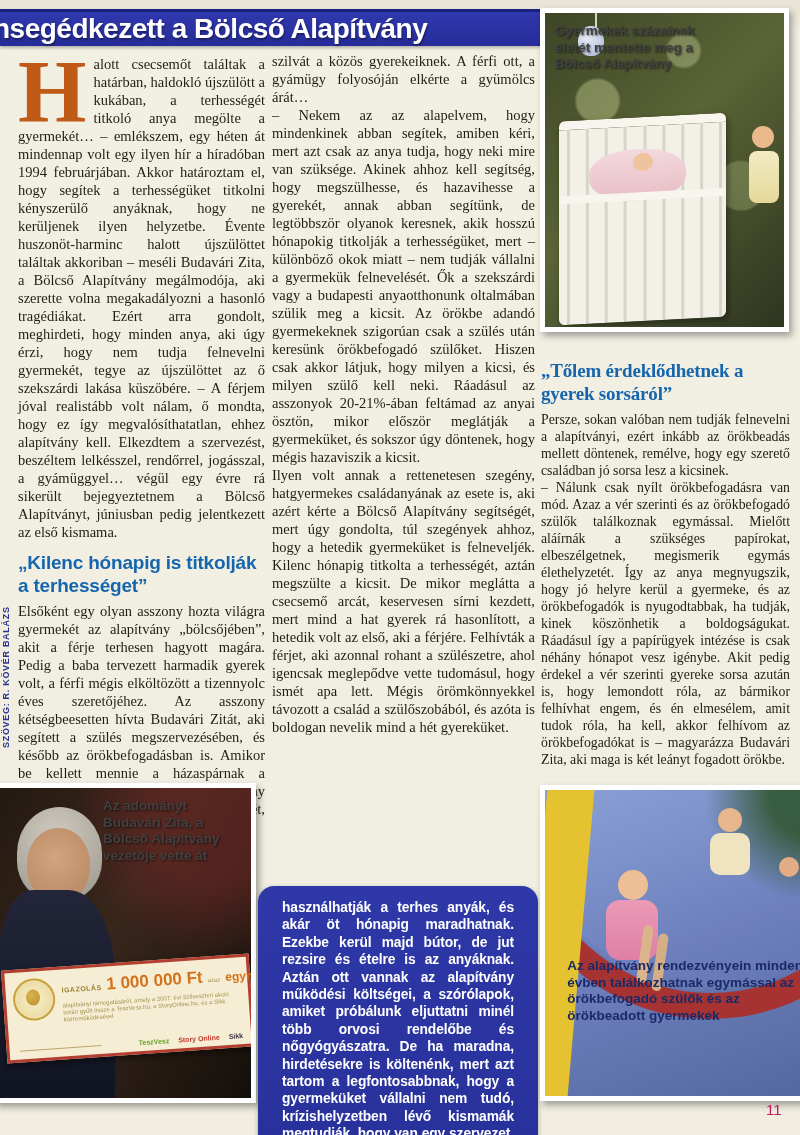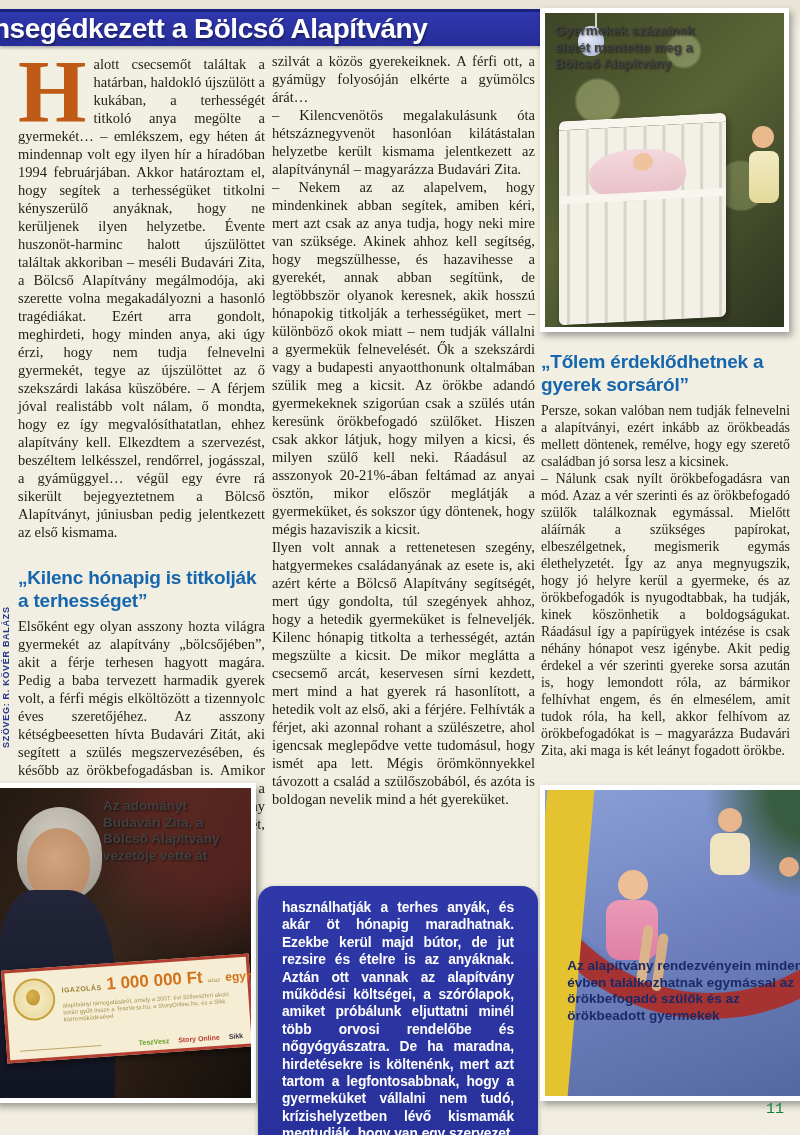--- a/index.html
+++ b/index.html
@@ -25,23 +25,23 @@
   .col p{margin:0;}
   #col1{left:18px;top:55px;width:247px;}
   #col2{left:272px;top:52px;width:263px;}
   #col3{left:541px;top:346px;width:249px;font-size:13.8px;line-height:17px;}
   .dropcap{
     float:left;font-size:88px;line-height:66px;font-weight:bold;
     color:#c05a17;margin:4px 7px 0 0;font-family:"Liberation Serif",serif;
   }
   .blue-heading{
     font-family:"Liberation Sans",sans-serif;font-weight:bold;color:#1566ae;
-    font-size:19px;line-height:23px;margin:25px 0 5px;text-align:left;letter-spacing:-.2px;
-  }
-  #col3 .blue-heading{margin:4px 0 6px;}
+    font-size:19px;line-height:23px;margin:10px 0 5px;text-align:left;letter-spacing:-.2px;
+  }
+  #col3 .blue-heading{margin:13px 0 6px;font-family:Liberation Serif, serif;}
   
   .byline{
     position:absolute;left:1px;top:588px;height:160px;
     writing-mode:vertical-rl;transform:rotate(180deg);
     font-family:"Liberation Sans",sans-serif;font-size:9px;font-weight:bold;
     color:#27368e;letter-spacing:.7px;white-space:nowrap;
   }
   
   .photo{position:absolute;background:#fff;box-shadow:3px 4px 7px rgba(0,0,0,.35);}
   .photo-inner{position:absolute;left:5px;top:5px;right:5px;bottom:5px;overflow:hidden;}
@@ -127,42 +127,41 @@
   .blue-box{
     position:absolute;left:258px;top:886px;width:280px;height:277px;
     background:linear-gradient(#2e38a8,#28319a);border-radius:16px 16px 0 0;
     box-shadow:0 2px 5px rgba(0,0,0,.3);box-sizing:border-box;padding:13px 24px;
   }
   .blue-box-text{
     font-family:"Liberation Sans",sans-serif;font-weight:bold;color:#fff;
     font-size:13.8px;line-height:17.4px;text-align:justify;letter-spacing:-.1px;
   }
   .page-number{
-    position:absolute;left:766px;top:1101px;font-family:Liberation Mono, monospace;
-    font-size:15px;color:#15803d;
+    position:absolute;left:766px;top:1101px;font-family:Liberation Sans, sans-serif;
+    font-size:15px;color:#be185d;
   }
 </style>
 </head>
 <body>
 
 <div class="header-bar">
   <div class="header-title">nsegédkezett a Bölcső Alapítvány</div>
 </div>
 
 <div class="byline">SZÖVEG: R. KÖVÉR BALÁZS</div>
 
 <div id="col1" class="col">
   <p><span class="dropcap">H</span><span>alott csecsemőt találtak a határban, haldokló újszülött a kukában, a terhességét titkoló anya megölte a gyermekét… – emlékszem, egy héten át mindennap volt egy ilyen hír a híradóban 1994 februárjában. Akkor határoztam el, hogy segítek a terhességüket titkolni kényszerülő anyáknak, hogy ne kerüljenek ilyen helyzetbe. Évente huszonöt-harminc halott újszülöttet találtak akkoriban – meséli Budavári Zita, a Bölcső Alapítvány megálmodója, aki szerette volna megakadályozni a hasonló tragédiákat. Ezért arra gondolt, meghirdeti, hogy minden anya, aki úgy érzi, hogy nem tudja felnevelni gyermekét, tegye az újszülöttet az ő szekszárdi lakása küszöbére. – A férjem jóval realistább volt nálam, ő mondta, hogy ez így megvalósíthatatlan, ehhez alapítvány kell. Elkezdtem a szervezést, beszéltem lelkésszel, rendőrrel, jogásszal, a gyámüggyel… végül egy évre rá sikerült bejegyeztetnem a Bölcső Alapítványt, júniusban pedig jelentkezett az első kismama.</span></p>
   <div class="blue-heading">„Kilenc hónapig is titkolják a terhességet”</div>
   <p>Elsőként egy olyan asszony hozta világra gyermekét az alapítvány „bölcsőjében”, akit a férje terhesen hagyott magára. Pedig a baba tervezett harmadik gyerek volt, a férfi mégis elköltözött a tizennyolc éves szeretőjéhez. Az asszony kétségbeesetten hívta Budavári Zitát, aki segített a szülés megszervezésében, és később az örökbefogadásban is. Amikor be kellett mennie a házaspárnak a gyámügyre aláírni a papírokat, az asszony megkérte zöldségesként dolgozó férjét, hogy hozzon néhány szem</p>
 </div>
 
 <div id="col2" class="col">
   <p>szilvát a közös gyerekeiknek. A férfi ott, a gyámügy folyosóján elkérte a gyümölcs árát…</p>
-  <p>– Kilencvenötös megalakulásunk óta hétszáznegyvenöt hasonlóan kilátástalan helyzetbe került kismama jelentkezett az alapítványnál – magyarázza Budavári Zita.</p>
   <p>– Nekem az az alapelvem, hogy mindenkinek abban segítek, amiben kéri, mert azt csak az anya tudja, hogy neki mire van szüksége. Akinek ahhoz kell segítség, hogy megszülhesse, és hazavihesse a gyerekét, annak abban segítünk, de legtöbbször olyanok keresnek, akik hosszú hónapokig titkolják a terhességüket, mert – különböző okok miatt – nem tudják vállalni a gyermekük felnevelését. Ők a szekszárdi vagy a budapesti anyaotthonunk oltalmában szülik meg a kicsit. Az örökbe adandó gyermekeknek szigorúan csak a szülés után keresünk örökbefogadó szülőket. Hiszen csak akkor látjuk, hogy milyen a kicsi, és milyen szülő kell neki. Ráadásul az asszonyok 20-21%-ában feltámad az anyai ösztön, mikor először meglátják a gyermeküket, és sokszor úgy döntenek, hogy mégis hazaviszik a kicsit.</p>
   <p>Ilyen volt annak a rettenetesen szegény, hatgyermekes családanyának az esete is, aki azért kérte a Bölcső Alapítvány segítségét, mert úgy gondolta, túl szegények ahhoz, hogy a hetedik gyermeküket is felneveljék. Kilenc hónapig titkolta a terhességét, aztán megszülte a kicsit. De mikor meglátta a csecsemő arcát, keservesen sírni kezdett, mert mind a hat gyerek rá hasonlított, a hetedik volt az első, aki a férjére. Felhívták a férjet, aki azonnal rohant a szülészetre, ahol igencsak meglepődve vette tudomásul, hogy ismét apa lett. Mégis örömkönnyekkel távozott a család a szülőszobából, és azóta is boldogan nevelik mind a hét gyereküket.</p>
 </div>
 
 <div id="col3" class="col">
   <div class="blue-heading">„Tőlem érdeklődhetnek a gyerek sorsáról”</div>
   <p>Persze, sokan valóban nem tudják felnevelni a alapítványi, ezért inkább az örökbeadás mellett döntenek, remélve, hogy egy szerető családban jó sorsa lesz a kicsinek.</p>
   <p>– Nálunk csak nyílt örökbefogadásra van mód. Azaz a vér szerinti és az örökbefogadó szülők találkoznak egymással. Mielőtt aláírnák a szükséges papírokat, elbeszélgetnek, megismerik egymás élethelyzetét. Így az anya megnyugszik, hogy jó helyre kerül a gyermeke, és az örökbefogadók is nyugodtabbak, ha tudják, kinek köszönhetik a boldogságukat. Ráadásul így a papírügyek intézése is csak néhány hónapot vesz igénybe. Akit pedig érdekel a vér szerinti gyereke sorsa azután is, hogy lemondott róla, az bármikor felhívhat engem, és én elmesélem, amit tudok róla, ha kell, akkor felhívom az örökbefogadókat is – magyarázza Budavári Zita, aki maga is két leányt fogadott örökbe.</p>
 </div>
 

